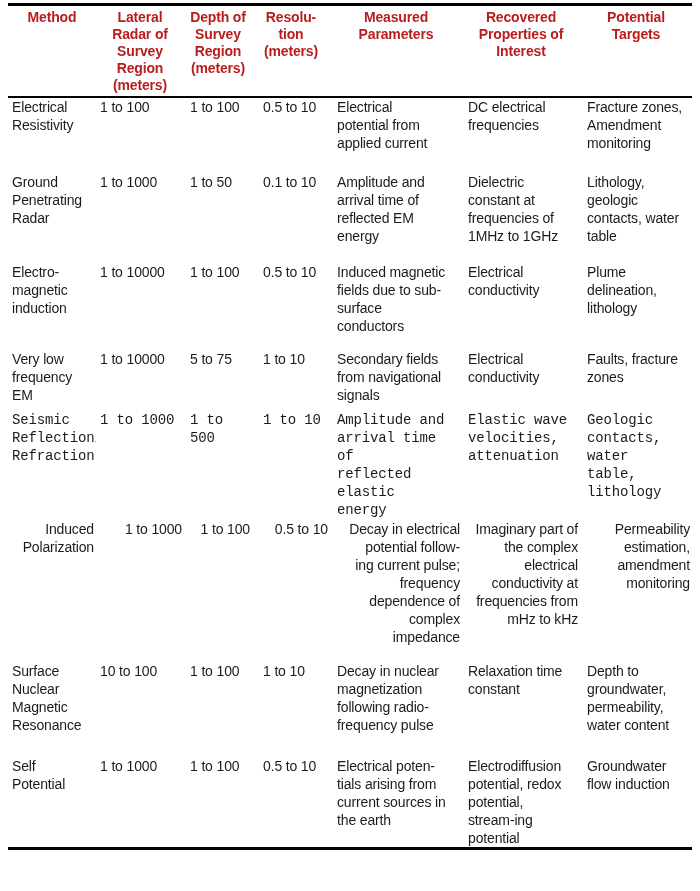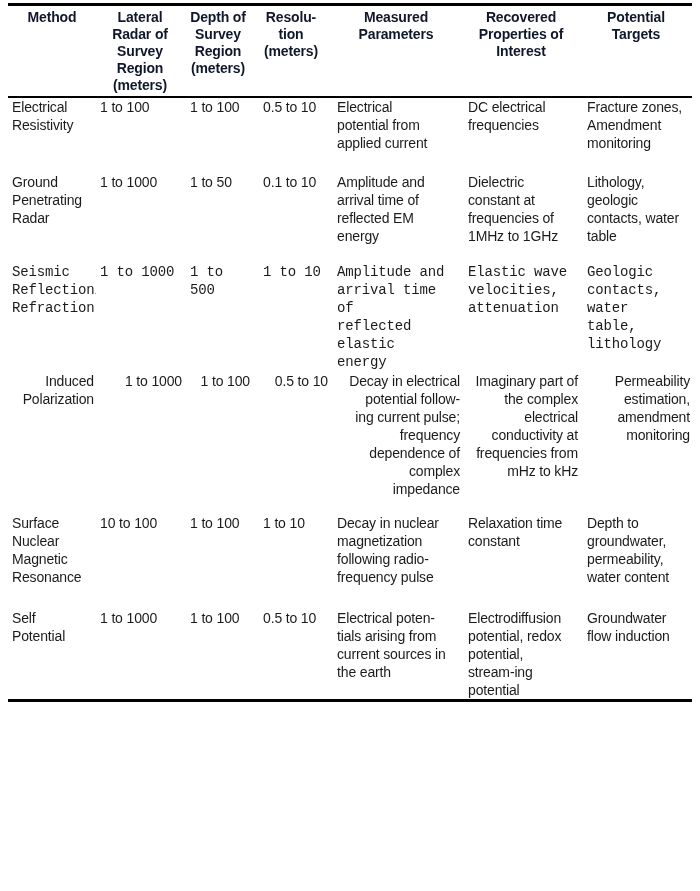--- a/index.html
+++ b/index.html
@@ -29,21 +29,21 @@
     font-size: 14px;
     letter-spacing: -0.15px;
     vertical-align: top;
     text-align: left;
     white-space: pre-line;
     padding: 0;
     overflow: hidden;
   }
   thead th {
     font-weight: bold;
-    color: #0f172a;
+    color: #b91c1c;
     text-align: center;
     line-height: 17px;
     padding-top: 3px;
     padding-bottom: 2px;
     border-bottom: 2px solid #000000;
   }
   tbody td {
     line-height: 18px;
     color: #1b1b1b;
   }
@@ -133,20 +133,52 @@
 energy</td>
         <td class="c5">Dielectric
 constant at
 frequencies of
 1MHz to 1GHz</td>
         <td class="c6">Lithology,
 geologic
 contacts, water
 table</td>
       </tr>
+      <tr class="r2">
+        <td class="c0">Electro-
+magnetic
+induction</td>
+        <td class="c1">1 to 10000</td>
+        <td class="c2">1 to 100</td>
+        <td class="c3">0.5 to 10</td>
+        <td class="c4">Induced magnetic
+fields due to sub-
+surface
+conductors</td>
+        <td class="c5">Electrical
+conductivity</td>
+        <td class="c6">Plume
+delineation,
+lithology</td>
+      </tr>
+      <tr class="r3">
+        <td class="c0">Very low
+frequency
+EM</td>
+        <td class="c1">1 to 10000</td>
+        <td class="c2">5 to 75</td>
+        <td class="c3">1 to 10</td>
+        <td class="c4">Secondary fields
+from navigational
+signals</td>
+        <td class="c5">Electrical
+conductivity</td>
+        <td class="c6">Faults, fracture
+zones</td>
+      </tr>
       <tr class="r5">
         <td class="c0">Seismic
 Reflection/
 Refraction</td>
         <td class="c1">1 to 1000</td>
         <td class="c2">1 to 500</td>
         <td class="c3">1 to 10</td>
         <td class="c4">Amplitude and
 arrival time of
 reflected elastic

